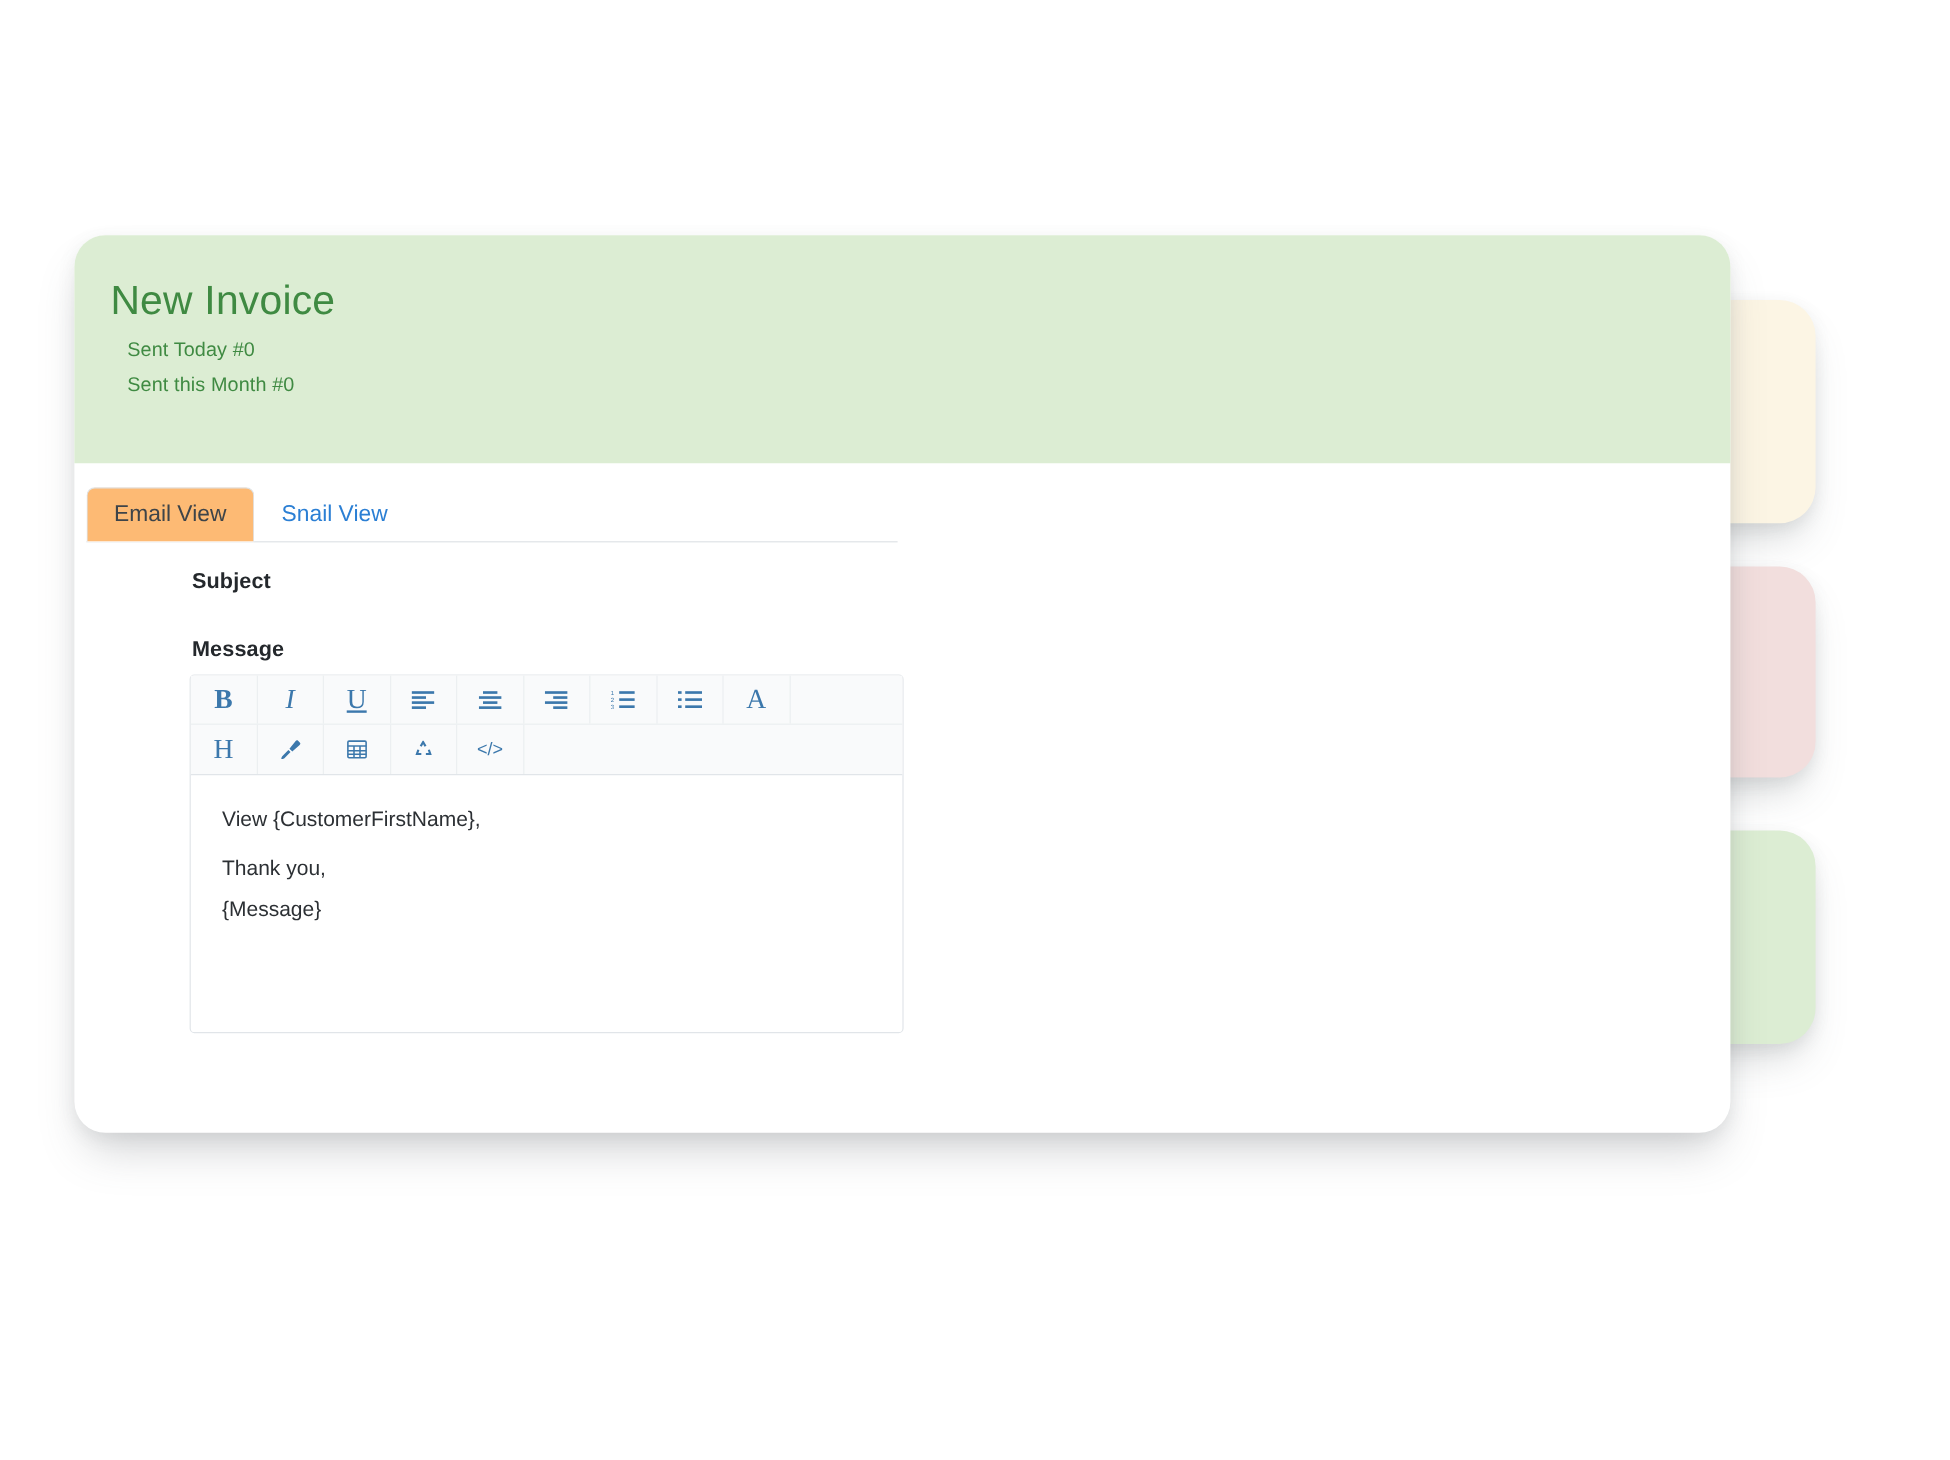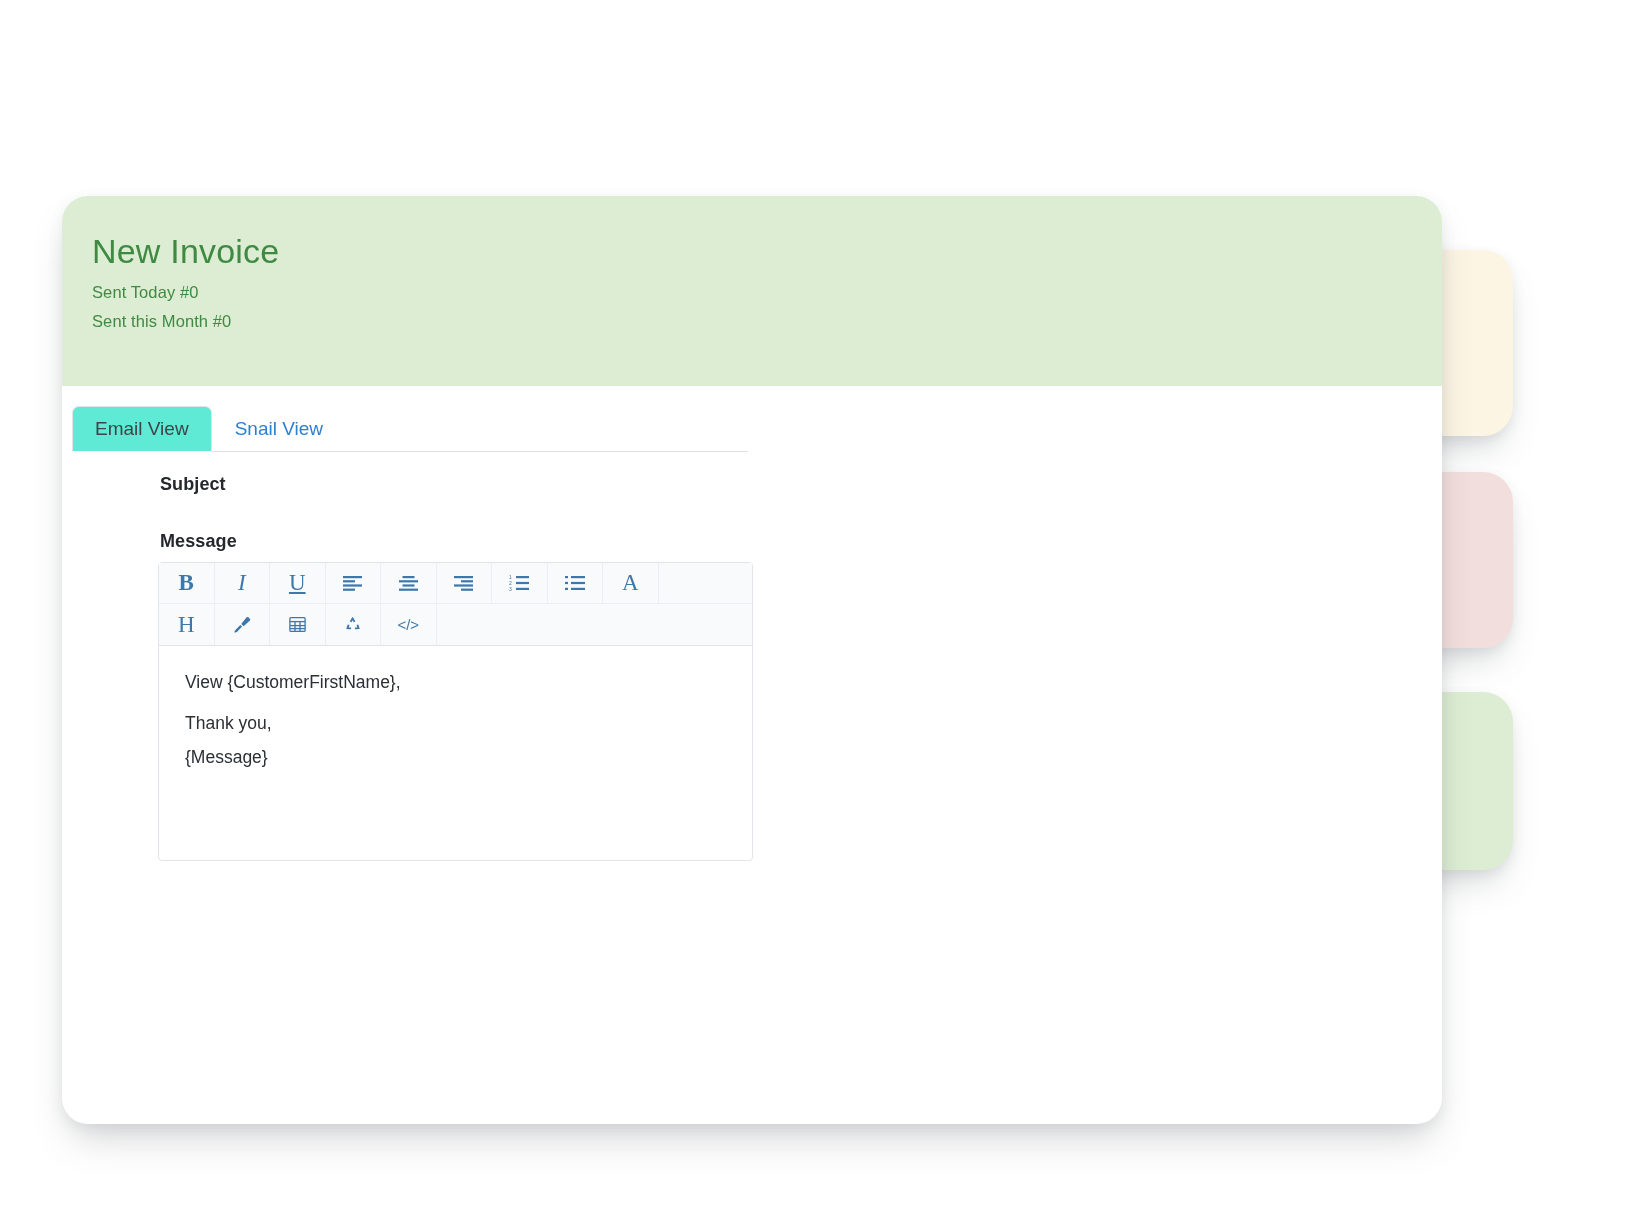--- a/index.html
+++ b/index.html
@@ -11,21 +11,21 @@
     overflow:hidden;
     position:relative;
   }
 
   
   #stage { position:absolute; inset:0; }
 
   .main-panel{
     position:absolute;
     left:62px; top:196px;
-    width:1380px; height:928px;
+    width:1380px; height:748px;
     background:#ffffff;
     border-radius:26px;
     box-shadow:0 22px 38px -10px rgba(90,95,100,.28),
                0 4px 14px rgba(90,95,100,.10);
   }
 
   
   .panel-header{
     position:absolute;
     left:0; top:0;
@@ -42,21 +42,21 @@
     font-weight:400;
     letter-spacing:.2px;
     line-height:1.05;
     display:flex;
     align-items:baseline;
     gap:10px;
   }
   .card-sub{
     font-size:16.5px;
     line-height:1.0;
-    margin:0 0 13px 0;
+    margin:0 0 13px 14px;
     letter-spacing:.1px;
   }
   .card-title-note{
     font-size:21px;
     font-weight:400;
     letter-spacing:.1px;
   }
 
   .green-text  { color:#3f8a42; }
   .yellow-text { color:#8a7633; }
@@ -101,21 +101,21 @@
     border:1px solid transparent;
     border-radius:7px 7px 0 0;
     position:relative;
     top:1px;
     color:#2b7fd4;
     background:transparent;
     white-space:nowrap;
   }
   .tab.active{
     color:#3e4449;
-    background:#5eead4;
+    background:#fdba74;
     border-color:#dfe3e6 #dfe3e6 #ffffff #dfe3e6;
     margin-top:22px;
   }
 
   
   .form-area{
     position:absolute;
     left:48px; top:278px;
     width:600px;
     padding-left:48px;

